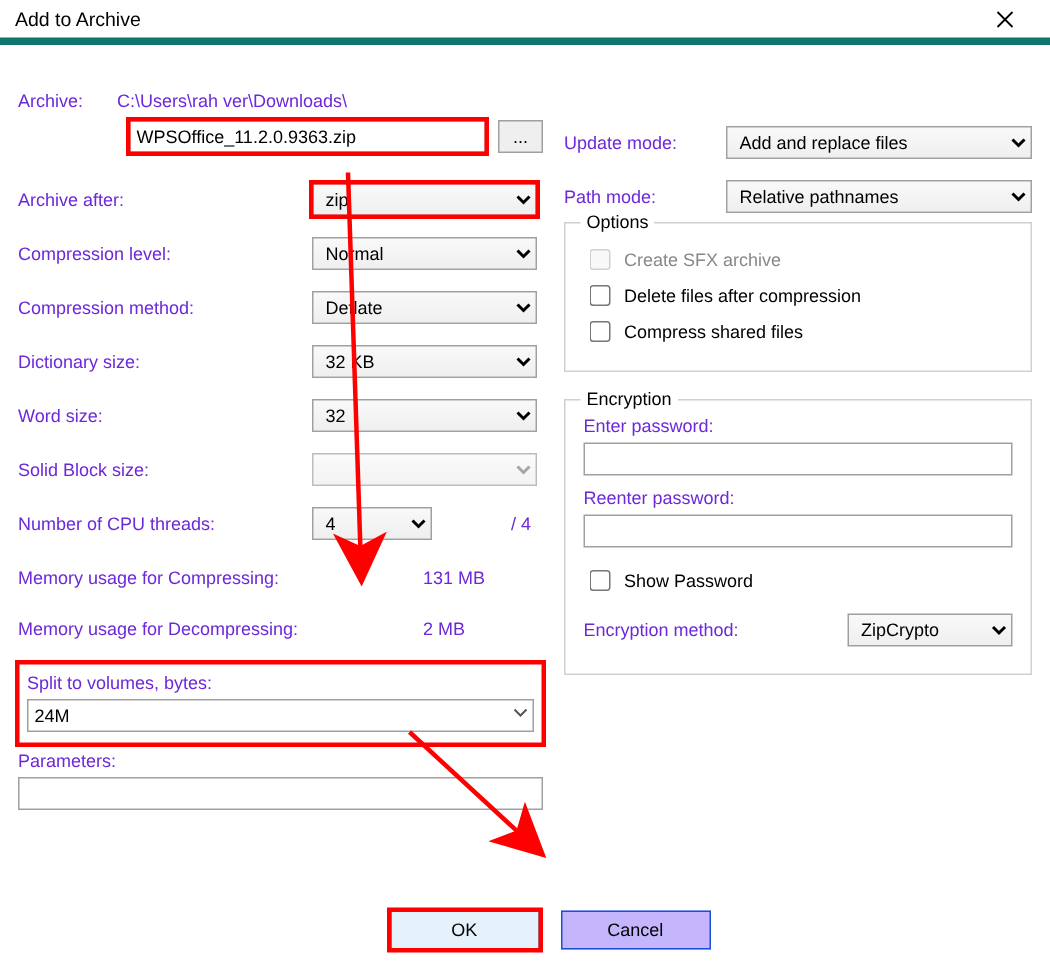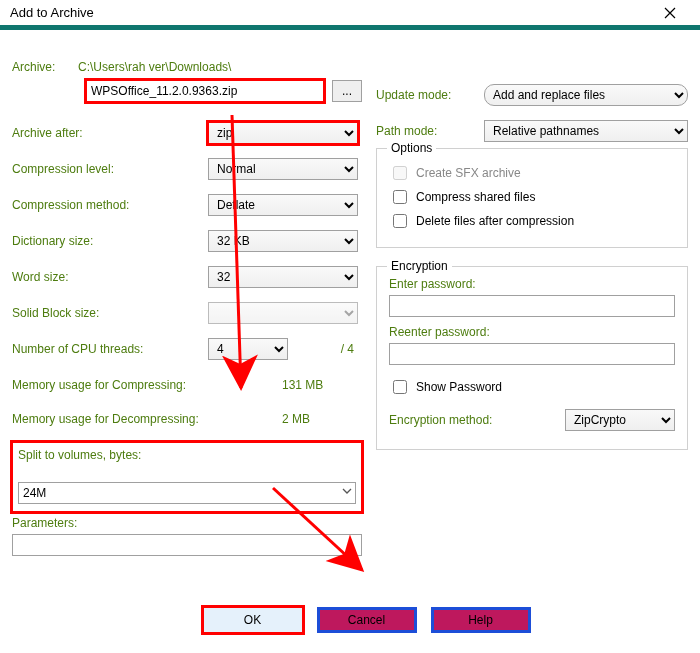--- a/index.html
+++ b/index.html
@@ -5,34 +5,34 @@
   * { box-sizing: border-box; font-family: "Segoe UI", Tahoma, sans-serif; font-size: 12px; }
   body { margin: 0; background: #fff; width: 700px; height: 653px; position: relative; overflow: hidden; }
   .titlebar { height: 30px; display: flex; align-items: center; padding: 0 10px; border-bottom: 5px solid #0f766e; }
   .titlebar .title { flex: 1; font-size: 13px; }
   .close { width: 40px; height: 30px; display: flex; align-items: center; justify-content: center; cursor: pointer; }
   .content { padding: 10px 12px; display: flex; gap: 14px; }
   .left { flex: 1; min-width: 0; }
   .right { width: 312px; }
   .row { display: flex; align-items: center; min-height: 34px; }
   .row.gap { margin-top: 2px; }
-  .lbl { color: #4d7c0f; }
+  .lbl { color: #6d28d9; }
   select, input[type=text] { border: 1px solid #a0a0a0; background: #fff; height: 22px; padding: 0 4px; font-size: 12px; }
   select { background: linear-gradient(#f9f9f9,#efefef); }
   .wide-input { width: 100%; }
   .fmt-sel { width: 150px; }
   .combo-sel { width: 150px; }
   .num-label { text-align: left; width: 80px; }
   .fieldset { border: 1px solid #d0d0d0; padding: 10px 12px 12px 12px; margin-top: 4px; position: relative; }
   .fieldset .legend { position: absolute; top: -8px; left: 10px; background: #fff; padding: 0 4px; color: #000; }
   .chk { display: flex; align-items: center; gap: 6px; margin: 4px 0; }
   .chk input { width: 14px; height: 14px; }
   .pw-input { width: 100%; margin-top: 4px; margin-bottom: 8px; }
   .btn-row { position: absolute; bottom: 20px; left: 0; right: 0; display: flex; justify-content: center; gap: 14px; padding-left: 33px; }
-  button.btn { width: 100px; height: 26px; border: 3px solid #1d4ed8; background: #be185d; cursor: pointer; }
+  button.btn { width: 100px; height: 26px; border: 1px solid #1d4ed8; background: #c4b5fd; cursor: pointer; }
   button.btn.primary { border: 1px solid #0078d7; background: #e5f1fb; }
   .highlight { outline: 3px solid #ff0000; outline-offset: -1px; }
   .browse-btn { width: 30px; height: 22px; border: 1px solid #a0a0a0; background: #efefef; cursor: pointer; text-align: center; line-height: 20px; }
   svg.annot { position: absolute; top: 0; left: 0; width: 700px; height: 653px; pointer-events: none; }
   .spacer { height: 6px; }
   .right .row .lbl { width: 108px; }
   .enc-sel { width: 110px; }
   .path-input { height: 22px; }
 </style>
 </head>
@@ -98,60 +98,60 @@
       <div class="lbl" style="flex:1;">Memory usage for Compressing:</div>
       <div class="lbl num-label">131 MB</div>
     </div>
     <div class="row">
       <div class="lbl" style="flex:1;">Memory usage for Decompressing:</div>
       <div class="lbl num-label">2 MB</div>
     </div>
 
     <div class="highlight" style="padding:6px 6px 8px 6px; margin-top:6px;">
       <div class="lbl">Split to volumes, bytes:</div>
-      <div style="position:relative; margin-top:20px;">
+      <div style="position:relative; margin-top:4px;">
         <input type="text" class="wide-input" style="padding-right: 20px;" value="24M">
         <span style="position:absolute; right:4px; top:3px; pointer-events:none;">
           <svg width="10" height="10" viewBox="0 0 10 10">
               <path d="M1 3 L5 7 L9 3" stroke="#555" fill="none" stroke-width="1.3"></path>
             </svg>
         </span>
       </div>
     </div>
 
     <div style="margin-top:4px;">
       <div class="lbl">Parameters:</div>
       <input type="text" class="wide-input" style="margin-top: 4px;" value="">
     </div>
   </div>
 
   <div class="right">
     <div style="height:38px;"></div>
     <div class="row">
       <div class="lbl">Update mode:</div>
-      <select style="flex:1;border-radius:10px;"><option>Add and replace files</option></select>
+      <select style="flex:1;"><option>Add and replace files</option></select>
     </div>
     <div class="row gap">
       <div class="lbl">Path mode:</div>
       <select style="flex:1;"><option>Relative pathnames</option></select>
     </div>
 
     <div class="fieldset" style="margin-top:0;">
       <span class="legend">Options</span>
       <label class="chk">
         <input type="checkbox" disabled="" style="">
         <span style="color:#888;">Create SFX archive</span>
       </label>
       <label class="chk">
         <input type="checkbox" style="">
-        <span>Compress shared files</span>
+        <span>Delete files after compression</span>
       </label>
       <label class="chk">
         <input type="checkbox" style="">
-        <span>Delete files after compression</span>
+        <span>Compress shared files</span>
       </label>
     </div>
 
     <div class="fieldset" style="margin-top:18px;">
       <span class="legend">Encryption</span>
       <div class="lbl">Enter password:</div>
       <input type="text" class="pw-input" style="">
       <div class="lbl">Reenter password:</div>
       <input type="text" class="pw-input" style="">
       <label class="chk">
@@ -164,21 +164,20 @@
       </div>
     </div>
   </div>
 </div>
 
 <div class="btn-row">
   <span class="highlight" style="display:inline-block;">
     <button class="btn primary">OK</button>
   </span>
   <button class="btn">Cancel</button>
-  <button class="btn">Help</button>
 </div>
 
 <svg class="annot">
   <defs>
     <marker id="ah" markerWidth="14" markerHeight="14" refX="11" refY="6" orient="auto">
       <path d="M0,0 L12,6 L0,12 L3,6 Z" fill="#ff0000"></path>
     </marker>
   </defs>
   <line x1="232" y1="115" x2="241" y2="388" stroke="#ff0000" stroke-width="3" marker-end="url(#ah)"></line>
   <line x1="273" y1="488" x2="362" y2="570" stroke="#ff0000" stroke-width="3" marker-end="url(#ah)"></line>

